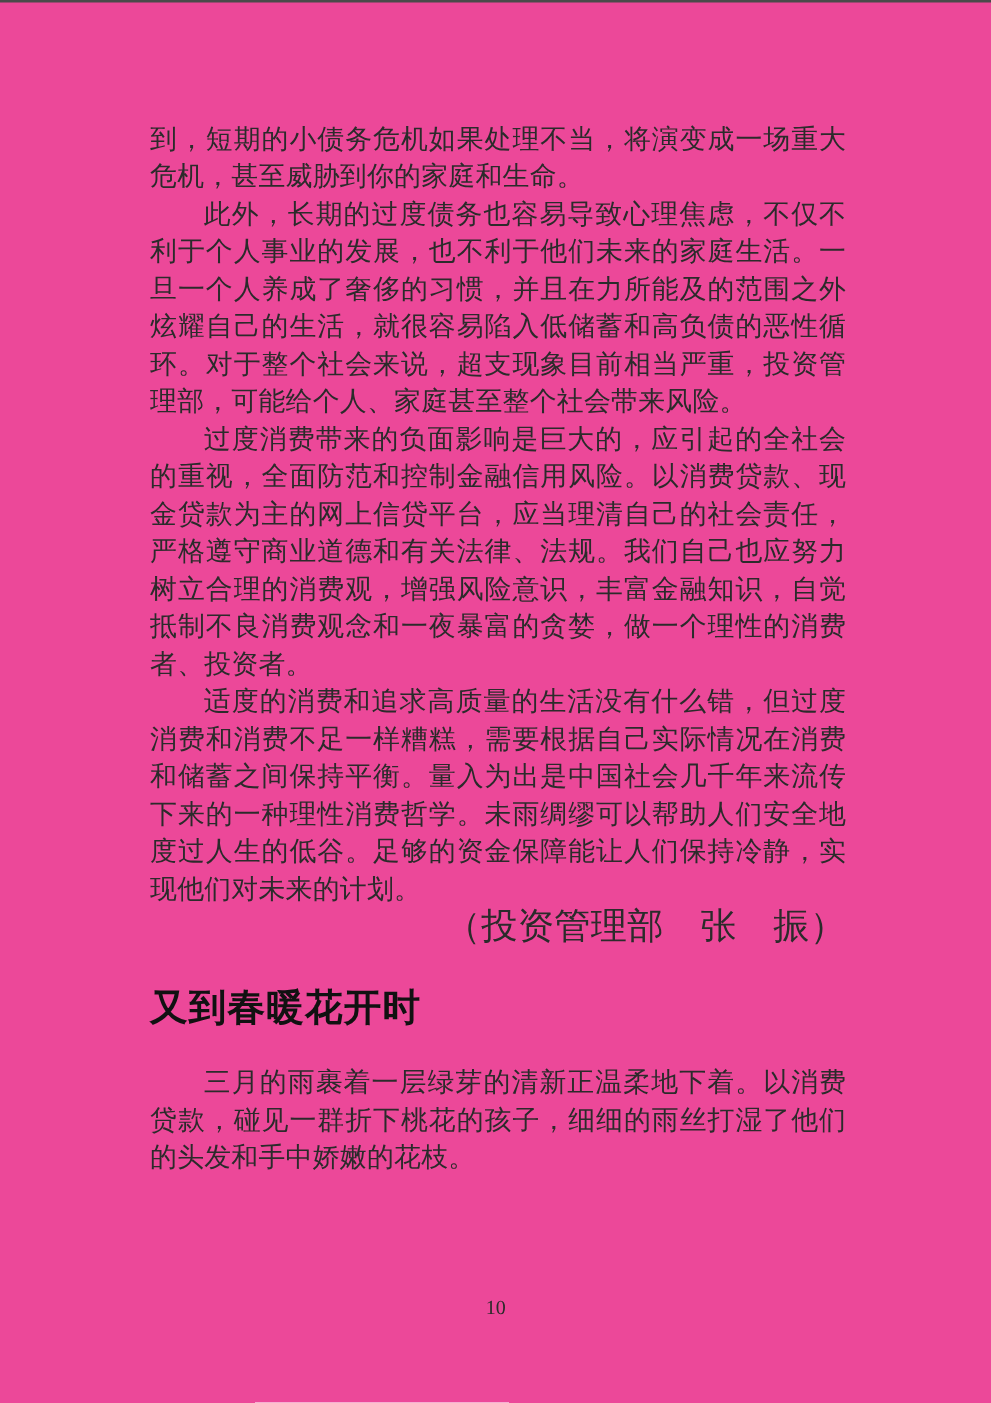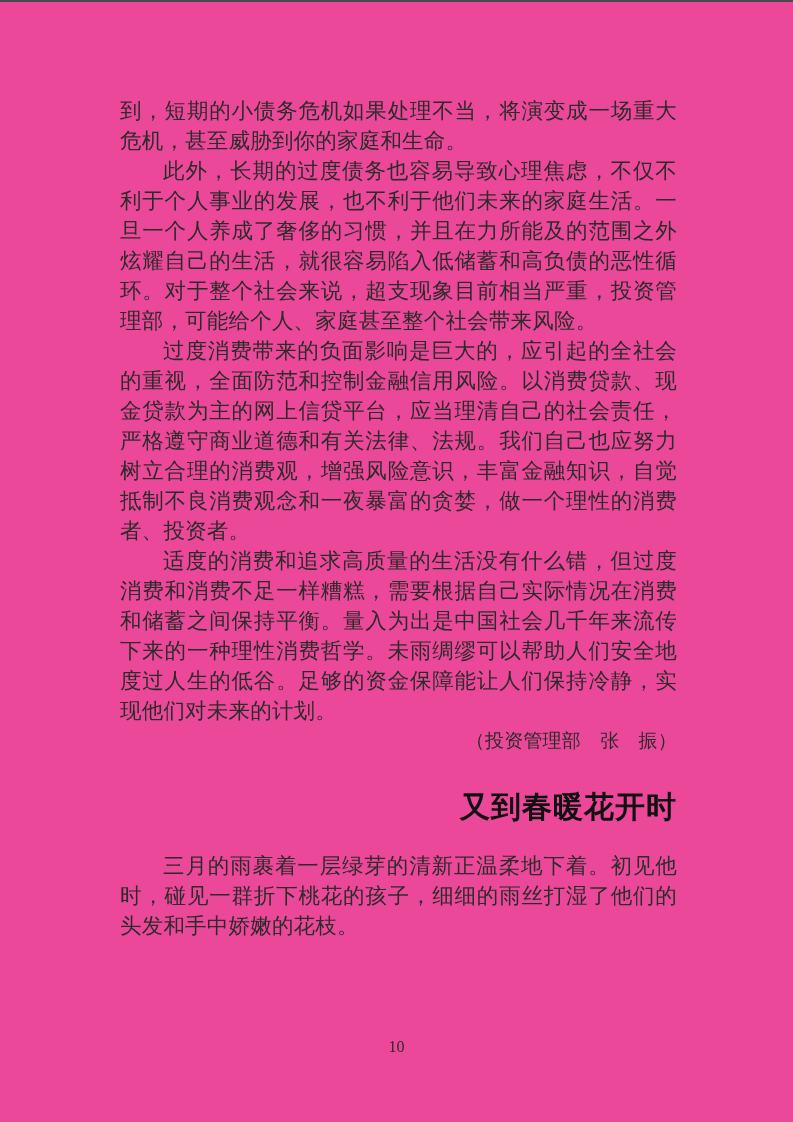--- a/index.html
+++ b/index.html
@@ -37,34 +37,34 @@
     letter-spacing: 0.2px;
     text-align: justify;
     text-justify: inter-ideograph;
     text-indent: 2em;
   }
   .para.continued {
     text-indent: 0;
   }
   .attribution {
     margin: 0;
-    font-size: 19px;
+    font-size: 29px;
     line-height: 30px;
     letter-spacing: 0.2px;
     text-align: right;
     text-indent: 0;
   }
   .article-title {
     margin: 34px 0 27px 0;
     font-family: "Liberation Sans", "DejaVu Sans", sans-serif;
     font-weight: 700;
     font-size: 30px;
     line-height: 34px;
     letter-spacing: 1px;
-    text-align: right;
+    text-align: left;
     color: #111111;
   }
   .page-number {
     position: absolute;
     left: 0;
     top: 1037px;
     width: 100%;
     text-align: center;
     font-size: 16px;
     line-height: 20px;
@@ -84,20 +84,20 @@
     <section>
       <p class="para continued">到，短期的小债务危机如果处理不当，将演变成一场重大危机，甚至威胁到你的家庭和生命。</p>
       <p class="para">此外，长期的过度债务也容易导致心理焦虑，不仅不利于个人事业的发展，也不利于他们未来的家庭生活。一旦一个人养成了奢侈的习惯，并且在力所能及的范围之外炫耀自己的生活，就很容易陷入低储蓄和高负债的恶性循环。对于整个社会来说，超支现象目前相当严重，投资管理部，可能给个人、家庭甚至整个社会带来风险。</p>
       <p class="para">过度消费带来的负面影响是巨大的，应引起的全社会的重视，全面防范和控制金融信用风险。以消费贷款、现金贷款为主的网上信贷平台，应当理清自己的社会责任，严格遵守商业道德和有关法律、法规。我们自己也应努力树立合理的消费观，增强风险意识，丰富金融知识，自觉抵制不良消费观念和一夜暴富的贪婪，做一个理性的消费者、投资者。</p>
       <p class="para">适度的消费和追求高质量的生活没有什么错，但过度消费和消费不足一样糟糕，需要根据自己实际情况在消费和储蓄之间保持平衡。量入为出是中国社会几千年来流传下来的一种理性消费哲学。未雨绸缪可以帮助人们安全地度过人生的低谷。足够的资金保障能让人们保持冷静，实现他们对未来的计划。</p>
       <p class="attribution">（投资管理部　张　振）</p>
     </section>
 
     <section>
       <h1 class="article-title">又到春暖花开时</h1>
-      <p class="para">三月的雨裹着一层绿芽的清新正温柔地下着。初见他时，碰见一群折下桃花的孩子，细细的雨丝打湿了他们的头发和手中娇嫩的花枝。</p>
+      <p class="para">三月的雨裹着一层绿芽的清新正温柔地下着。以消费贷款，碰见一群折下桃花的孩子，细细的雨丝打湿了他们的头发和手中娇嫩的花枝。</p>
     </section>
 
   </div>
 
   <div class="page-number">10</div>
 
 </div>
 
 </body></html>

